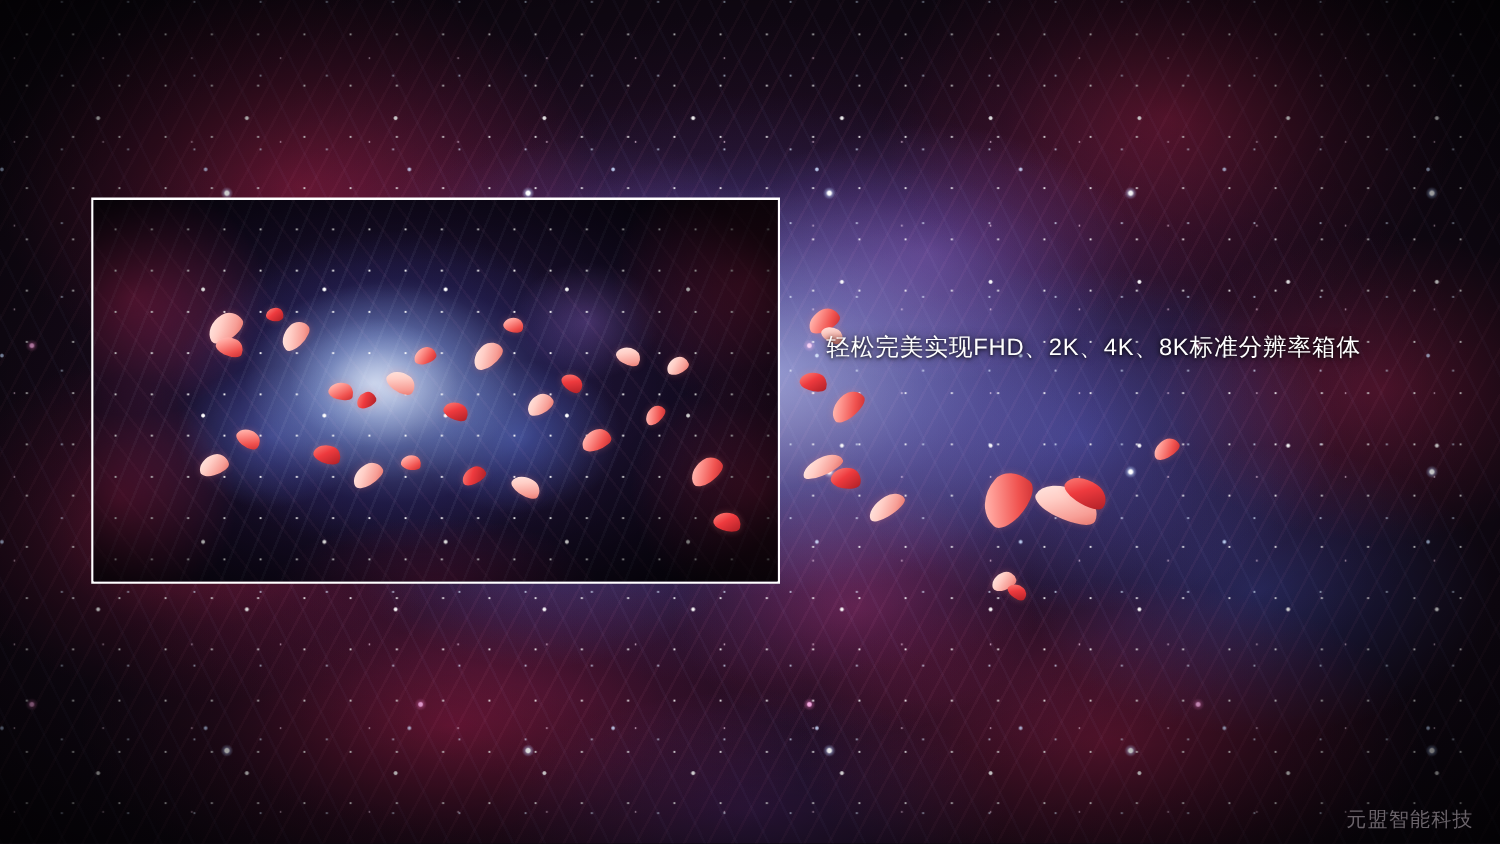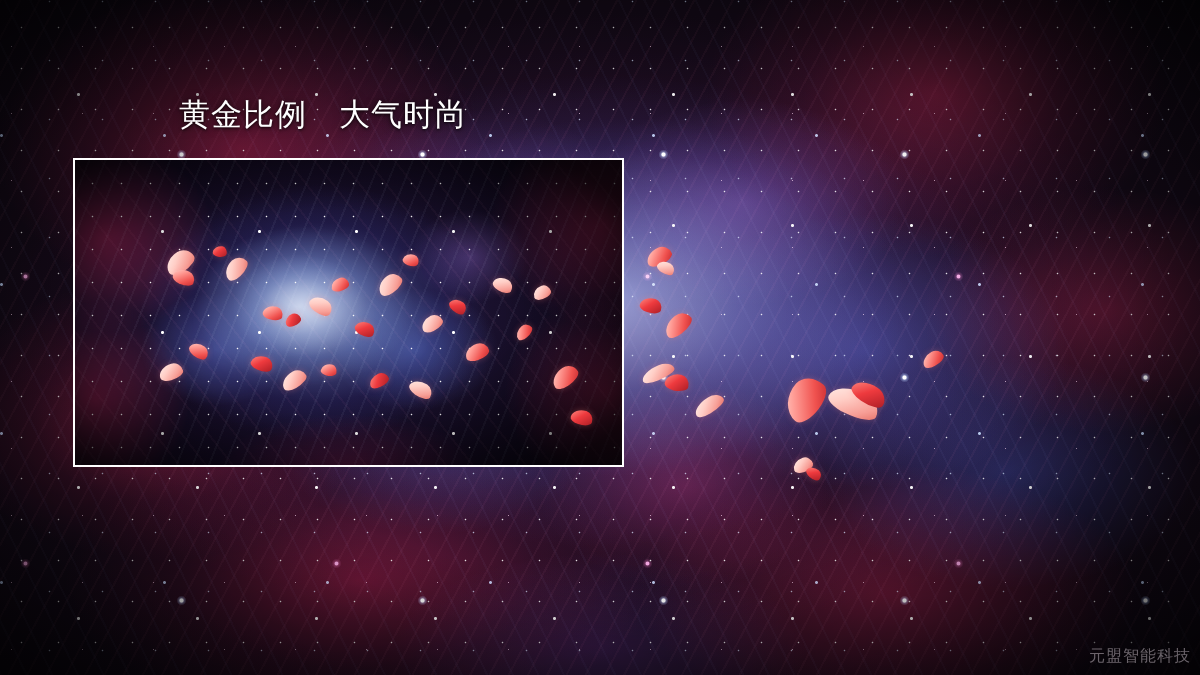--- a/index.html
+++ b/index.html
@@ -188,21 +188,21 @@
     text-shadow:0 0 10px rgba(0,0,0,.65), 0 1px 3px rgba(0,0,0,.8);
   }
   .body-text{
     position:absolute;left:661px;top:258px;
     font-size:19px;line-height:42px;
     color:#ffffff;letter-spacing:.6px;
     text-shadow:0 0 8px rgba(0,0,0,.7), 0 1px 3px rgba(0,0,0,.85);
   }
   .body-text div{white-space:nowrap;}
   .watermark{
-    position:absolute;right:9px;bottom:8px;
+    position:absolute;right:21px;bottom:8px;
     font-size:16px;color:rgba(168,158,166,.62);
     letter-spacing:1px;
     margin-left:24px;
   }
 </style>
 </head>
 <body>
 
 <div class="slide">
 
@@ -268,20 +268,20 @@
         <div class="petal pale" style="left:336px;top:224px;width:24px;height:15px;transform:rotate(34deg);"></div>
         <div class="petal" style="left:478px;top:210px;width:28px;height:18px;transform:rotate(-34deg);"></div>
         <div class="petal deep" style="left:498px;top:252px;width:22px;height:15px;transform:rotate(18deg);"></div>
         <div class="petal pale" style="left:460px;top:128px;width:18px;height:13px;transform:rotate(-20deg);"></div>
         <div class="petal" style="left:116px;top:186px;width:20px;height:14px;transform:rotate(38deg);"></div>
         <div class="petal pale" style="left:86px;top:206px;width:24px;height:16px;transform:rotate(-16deg);"></div>
       </div>
     </div>
   </div>
 
-  <div class="title">黄金比例　大气时尚</div>
 
   <div class="body-text">
+    <div>轻松完美实现FHD、2K、4K、8K标准分辨率箱体</div>
   </div>
 
   <div class="watermark">元盟智能科技</div>
 
 </div>
 
 </body></html>

